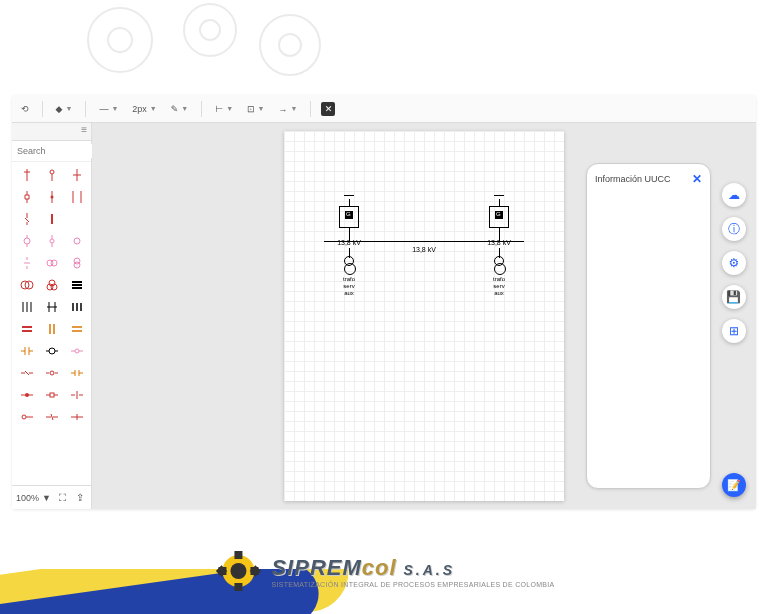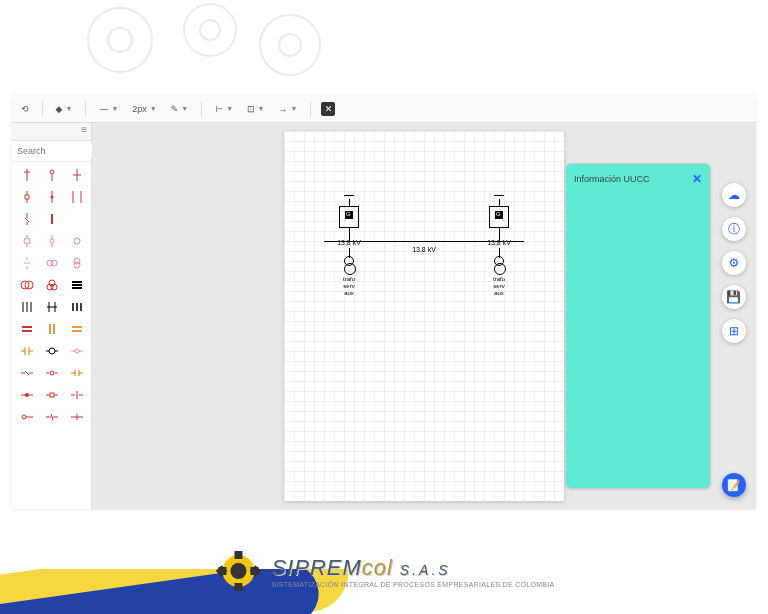--- a/index.html
+++ b/index.html
@@ -42,30 +42,30 @@
 .drop-line{width:1px;height:13px;background:#000;margin:0 auto}
 .kv-label{font-size:7px;text-align:center;margin-top:2px}
 .mid-label{position:absolute;top:5px;left:50%;transform:translateX(-50%);font-size:7px}
 .trafo-group{position:absolute;top:10px;width:30px;text-align:center}
 .trafo-left{left:10px}
 .trafo-right{right:10px}
 .trafo-line{width:1px;height:10px;background:#000;margin:0 auto}
 .trafo-circle{width:10px;height:10px;border:1px solid #000;border-radius:50%;margin:-2px auto 0;position:relative}
 .trafo-circle::after{content:"";position:absolute;top:6px;left:-1px;width:10px;height:10px;border:1px solid #000;border-radius:50%}
 .trafo-text{font-size:6px;line-height:7px;margin-top:10px}
-.info-panel{position:absolute;right:45px;top:40px;width:146px;bottom:20px;background:#5eead4;border:1px solid #ccc;border-radius:6px;padding:8px;box-shadow:0 1px 3px rgba(0,0,0,0.1)}
+.info-panel{position:absolute;right:45px;top:40px;width:125px;bottom:20px;background:#ffffff;border:1px solid #ccc;border-radius:12px;padding:8px;box-shadow:0 1px 3px rgba(0,0,0,0.1)}
 .info-header{display:flex;justify-content:space-between;align-items:center;font-size:9px;color:#444}
 .info-close{color:#2962ff;cursor:pointer;font-size:12px;font-weight:bold}
 .fab-col{position:absolute;right:10px;top:60px;display:flex;flex-direction:column;gap:10px}
 .fab{width:24px;height:24px;border-radius:50%;background:#fff;box-shadow:0 1px 4px rgba(0,0,0,0.25);display:flex;align-items:center;justify-content:center;cursor:pointer;color:#2962ff;font-size:12px}
 .fab-bottom{position:absolute;right:10px;bottom:12px;width:24px;height:24px;border-radius:50%;background:#2962ff;box-shadow:0 2px 5px rgba(0,0,0,0.3);display:flex;align-items:center;justify-content:center;cursor:pointer;color:#fff;font-size:11px}
 .brand{position:absolute;bottom:18px;left:50%;transform:translateX(-50%);display:flex;align-items:center;gap:8px;z-index:1}
 .brand-logo{width:50px;height:50px;position:relative}
 .brand-text{display:flex;flex-direction:column}
-.brand-name{font-size:22px;font-weight:400;font-style:italic;color:#4a5a6a;letter-spacing:1px;text-shadow:1px 1px 0 #ccc}
+.brand-name{font-size:22px;font-weight:700;font-style:italic;color:#4a5a6a;letter-spacing:1px;text-shadow:1px 1px 0 #ccc}
 .brand-name .col{color:#b8943a}
 .brand-name .sas{font-size:14px;letter-spacing:3px}
 .brand-tag{font-size:7px;color:#888;letter-spacing:0.3px}
 .stripe{position:absolute;bottom:0;left:0;right:0;height:45px;z-index:0;overflow:hidden}
 .stripe-y{position:absolute;bottom:-20px;left:-50px;width:400px;height:80px;background:#f5d742;transform:rotate(-8deg);border-radius:40px}
 .stripe-b{position:absolute;bottom:-30px;left:-30px;width:350px;height:60px;background:#2342a8;transform:rotate(-8deg);border-radius:30px}
 </style>
 </head>
 <body>
 
@@ -314,20 +314,29 @@
                 <path d="M2 8h5M9 8h5" stroke="#c33"></path>
                 <path d="M7 5l2 6" stroke="#c33"></path>
               </svg>
             </div>
      <div class="shape-cell">
               <svg viewBox="0 0 16 16">
                 <path d="M2 8h12M8 5v6" stroke="#c33"></path>
               </svg>
             </div>
     </div>
+   </div>
+   <div class="sidebar-footer">
+    <div class="zoom-box">
+     <span>100%</span>
+     <span class="caret">▼</span>
+    </div>
+    <span class="footer-icon">⛶</span>
+    <span class="footer-icon">⇪</span>
+    <span class="footer-icon">✿</span>
    </div>
   </div>
 
   <div class="canvas-area">
    <div class="canvas-page">
     <div class="diagram-content">
      <div class="busbar">
       <div class="node node-left">
        <div class="gen-box">
                   <div class="gen-inner"></div>

